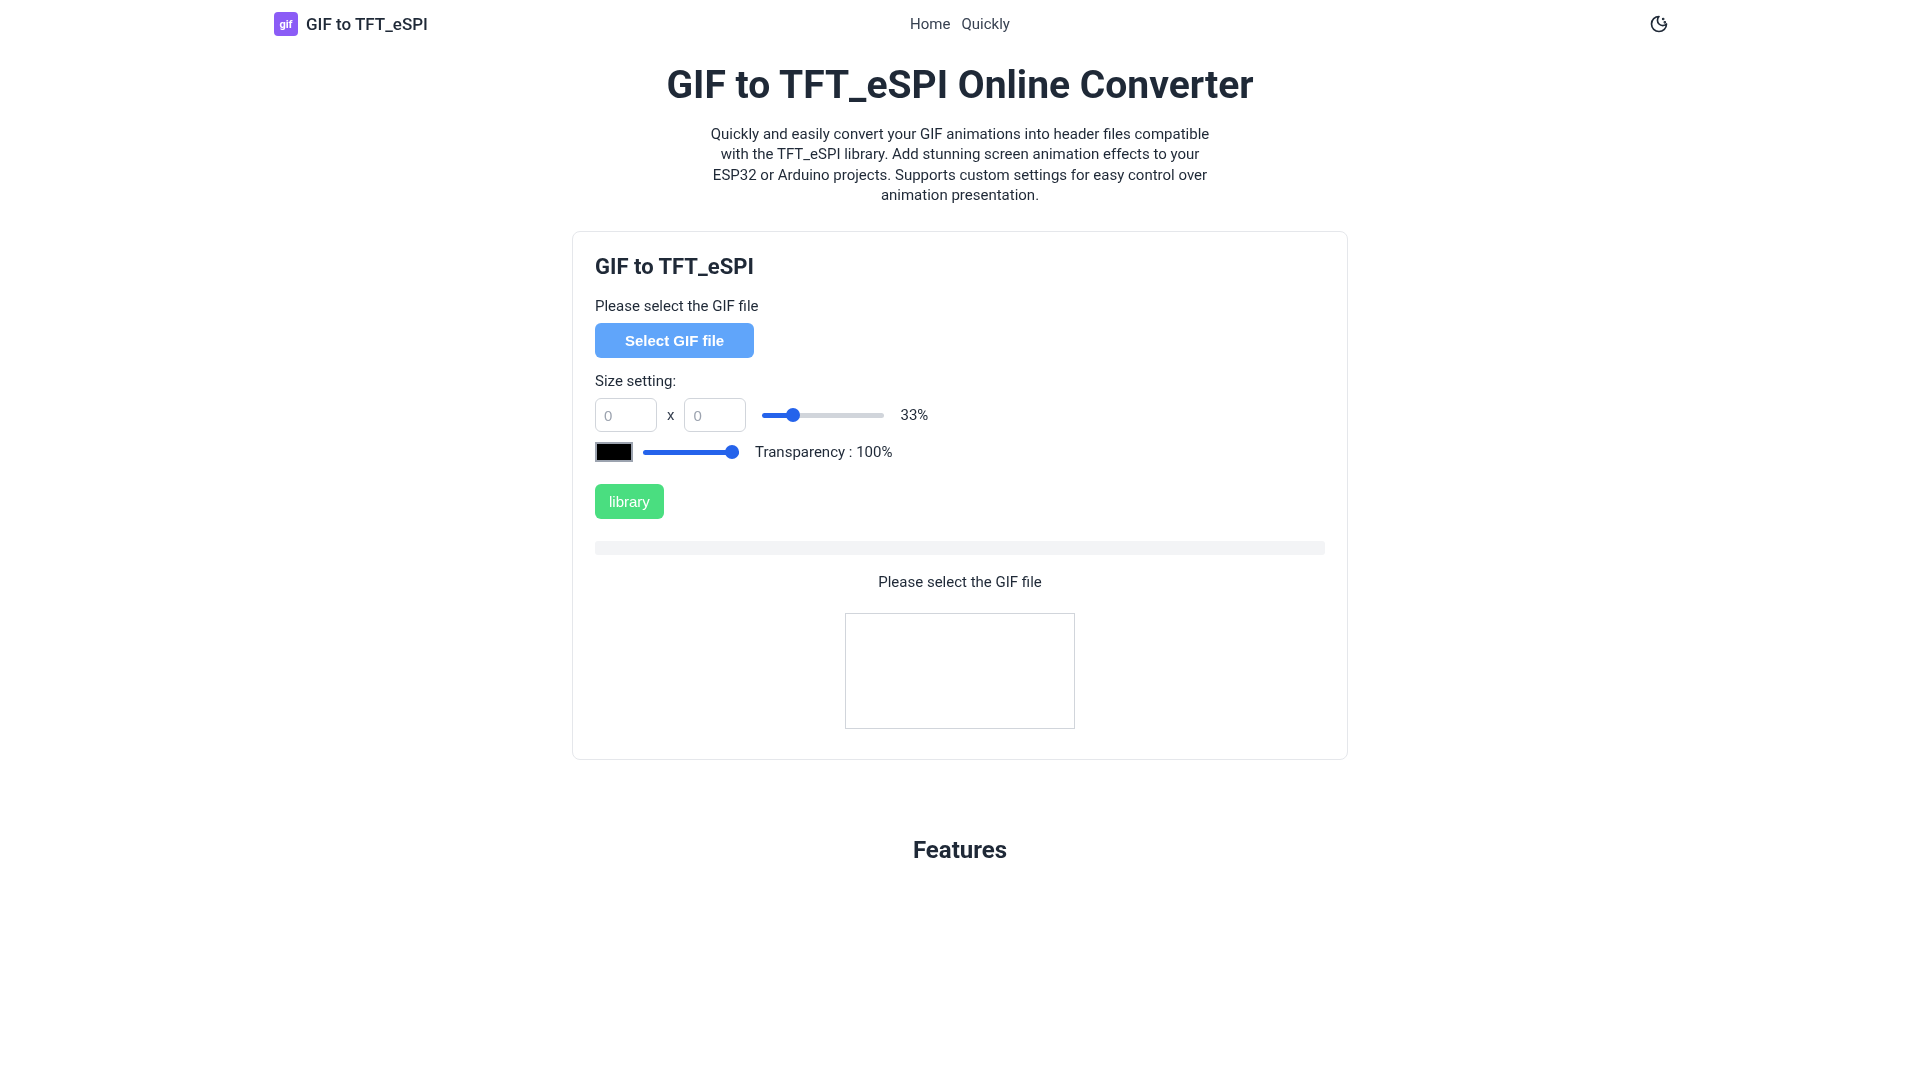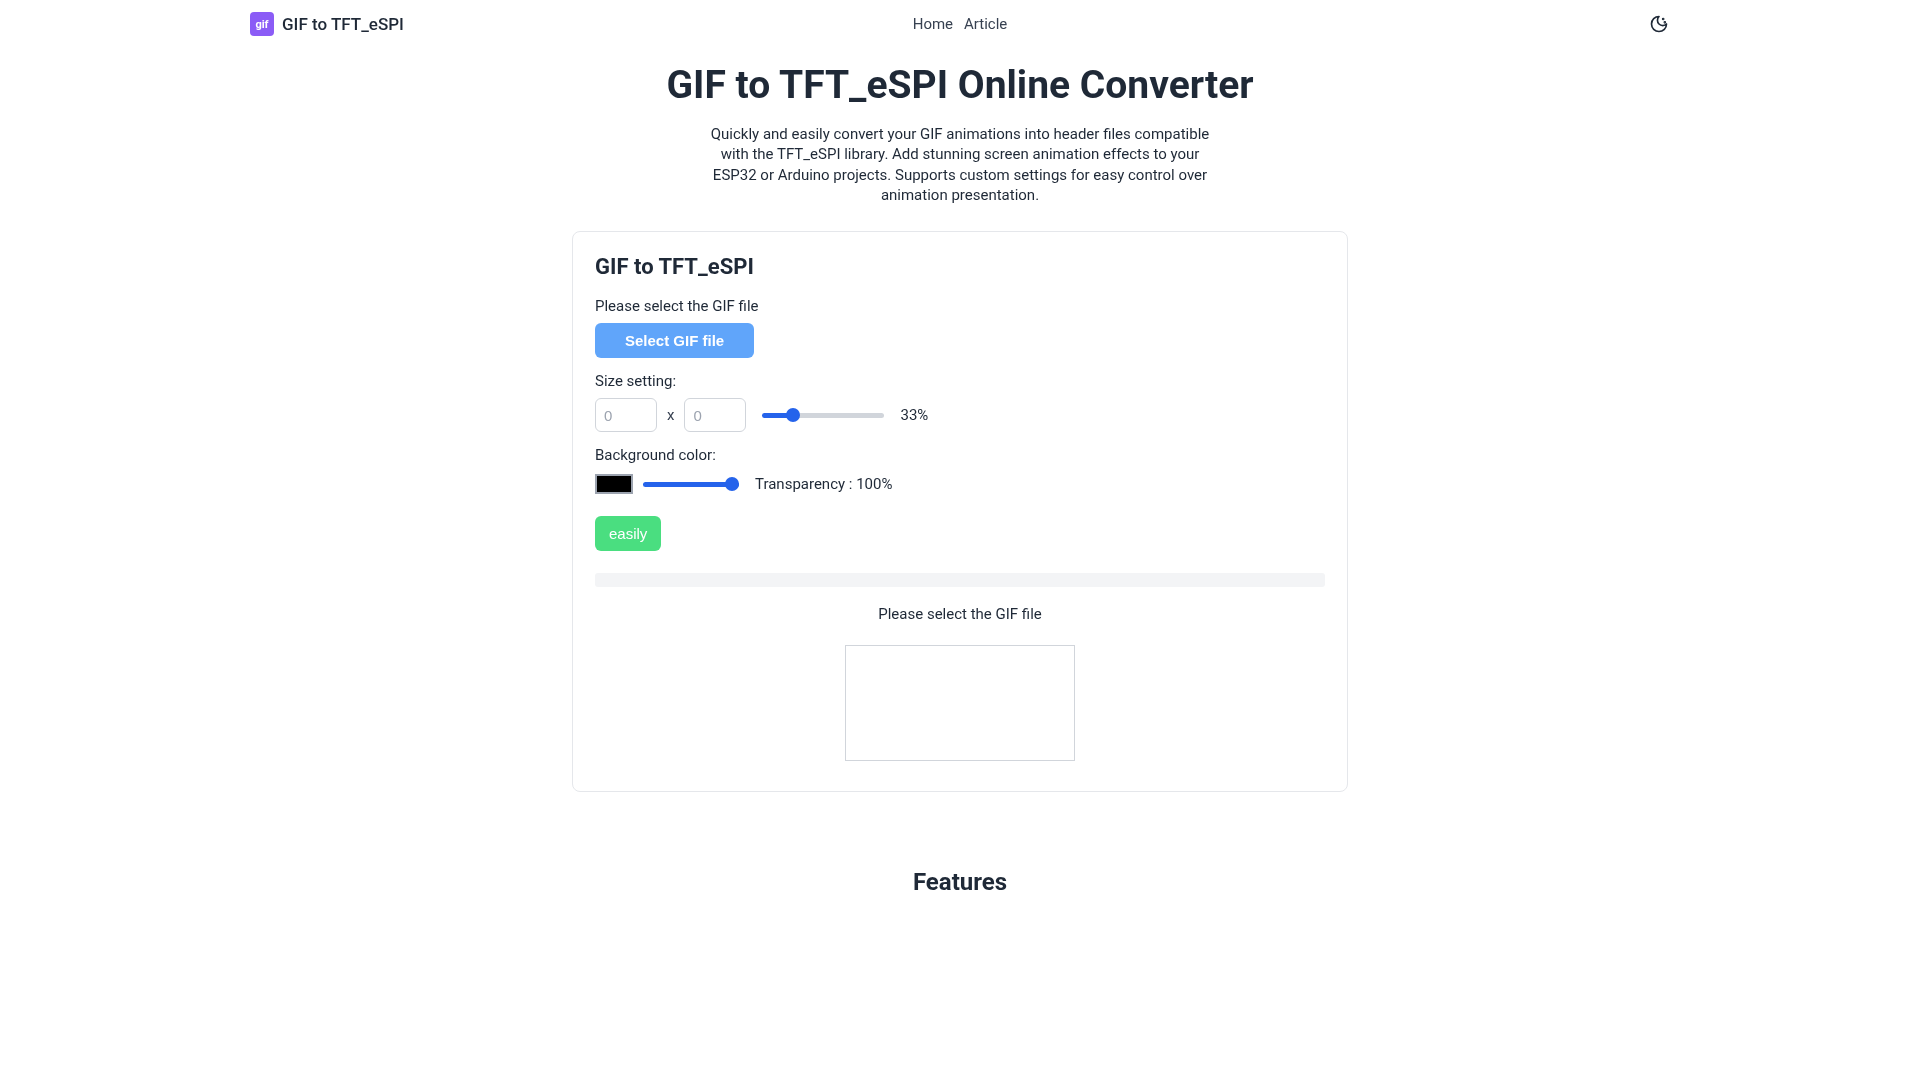--- a/index.html
+++ b/index.html
@@ -10,20 +10,21 @@
     width: 1920px;
     height: 1080px;
     overflow-y: scroll;
   }
   .header {
     display: flex;
     align-items: center;
     justify-content: space-between;
     padding: 10px 250px;
     height: 48px;
+    margin-left: 24px;
   }
   .brand {
     display: flex;
     align-items: center;
     gap: 8px;
   }
   .brand-logo {
     width: 24px;
     height: 24px;
     background: #8b5cf6;
@@ -203,21 +204,21 @@
 </head>
 <body>
 
 <div class="header">
   <div class="brand">
     <div class="brand-logo">gif</div>
     <span class="brand-text">GIF to TFT_eSPI</span>
   </div>
   <nav class="nav">
     <a href="#">Home</a>
-    <a href="#">Article</a>
+    <a href="#">Quickly</a>
   </nav>
   <div class="theme-toggle">
     <svg width="20" height="20" viewBox="0 0 24 24" fill="none" stroke="#1f2937" stroke-width="2" stroke-linecap="round" stroke-linejoin="round">
       <path d="M12 3a6 6 0 0 0 9 9 9 9 0 1 1-9-9Z"></path>
       <circle cx="17" cy="6" r="0.6" fill="#1f2937"></circle>
       <circle cx="19" cy="10" r="0.6" fill="#1f2937"></circle>
     </svg>
   </div>
 </div>
 
@@ -232,28 +233,27 @@
 
   <p class="label section-gap">Size setting:</p>
   <div class="row">
     <input class="num-input" type="text" placeholder="0" style="">
     <span class="x-sep">x</span>
     <input class="num-input" type="text" placeholder="0" style="">
     <input class="range-size" type="range" min="0" max="100" value="22" style="">
     <span class="pct-text">33%</span>
   </div>
 
-  <p class="label section-gap">Background color:</p>
   <div class="row" style="margin-top:10px;">
     <div class="color-swatch"></div>
     <input class="range-trans" type="range" min="0" max="100" value="100" style="">
     <span class="pct-text">Transparency : 100%</span>
   </div>
 
-  <button class="btn-convert">easily</button>
+  <button class="btn-convert">library</button>
 
   <div class="progress-bar"></div>
 
   <p class="status-text">Please select the GIF file</p>
 
   <div class="preview-box"></div>
 </div>
 
 <h2 class="features-heading">Features</h2>
 

